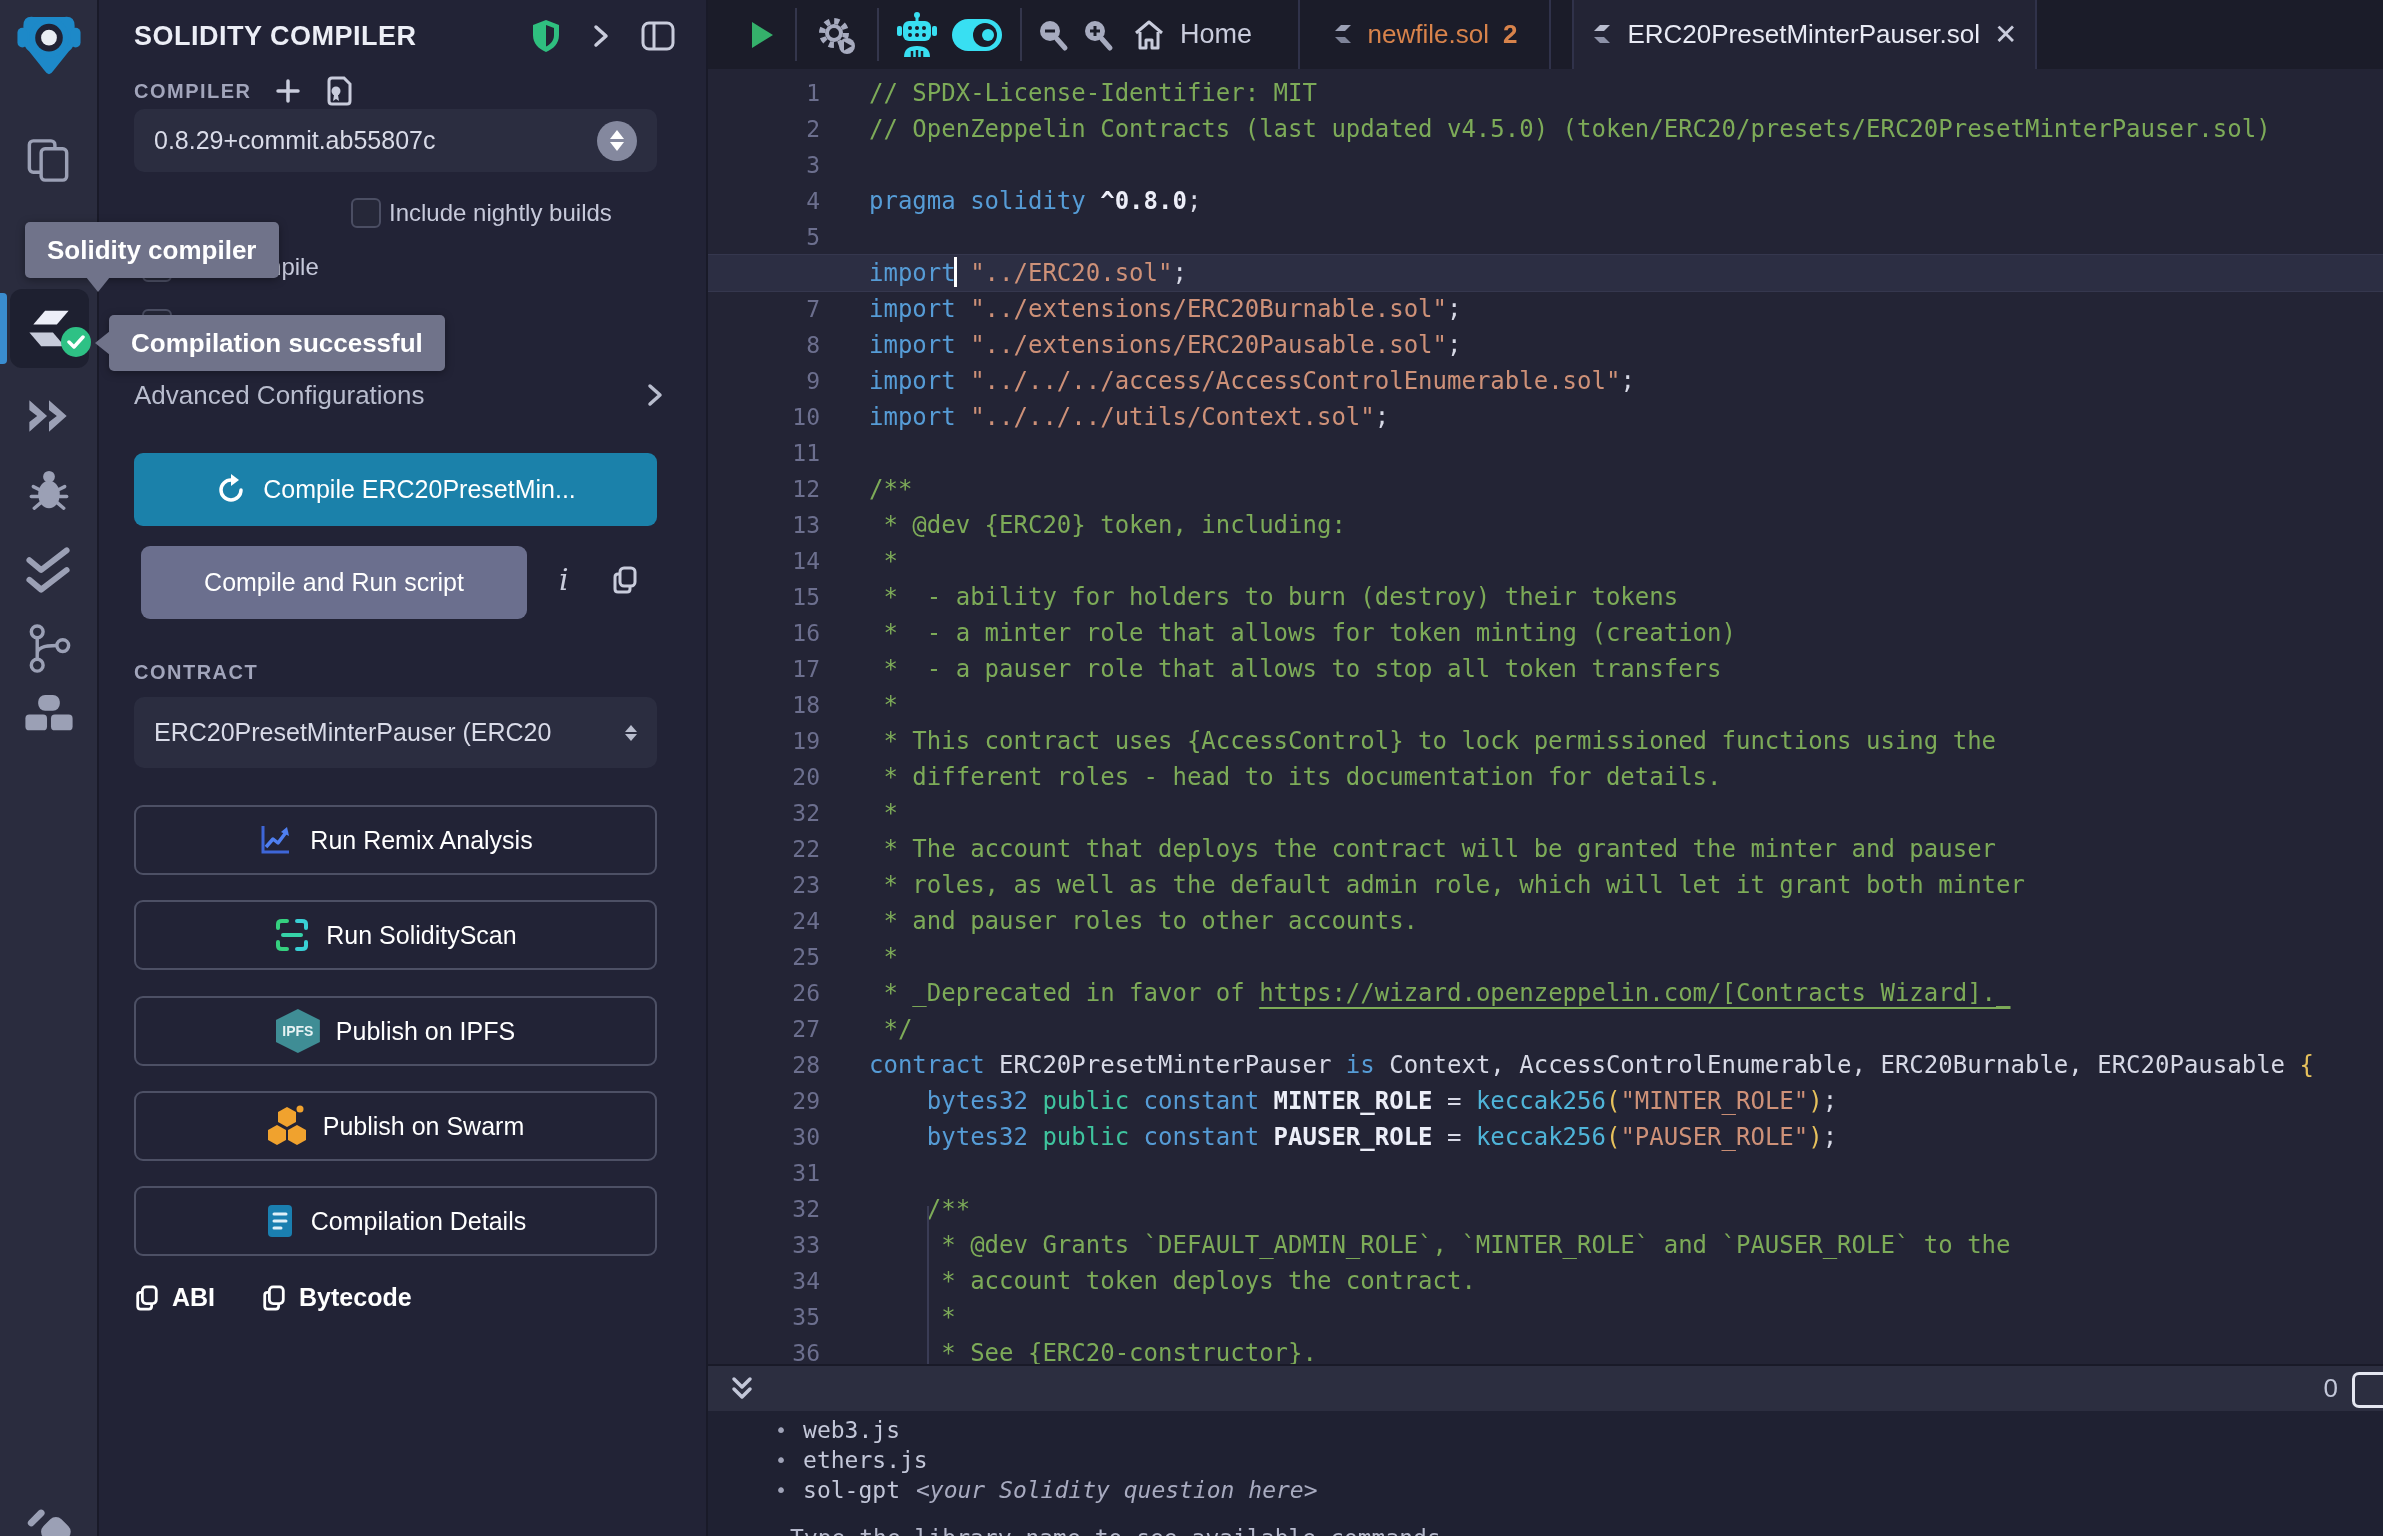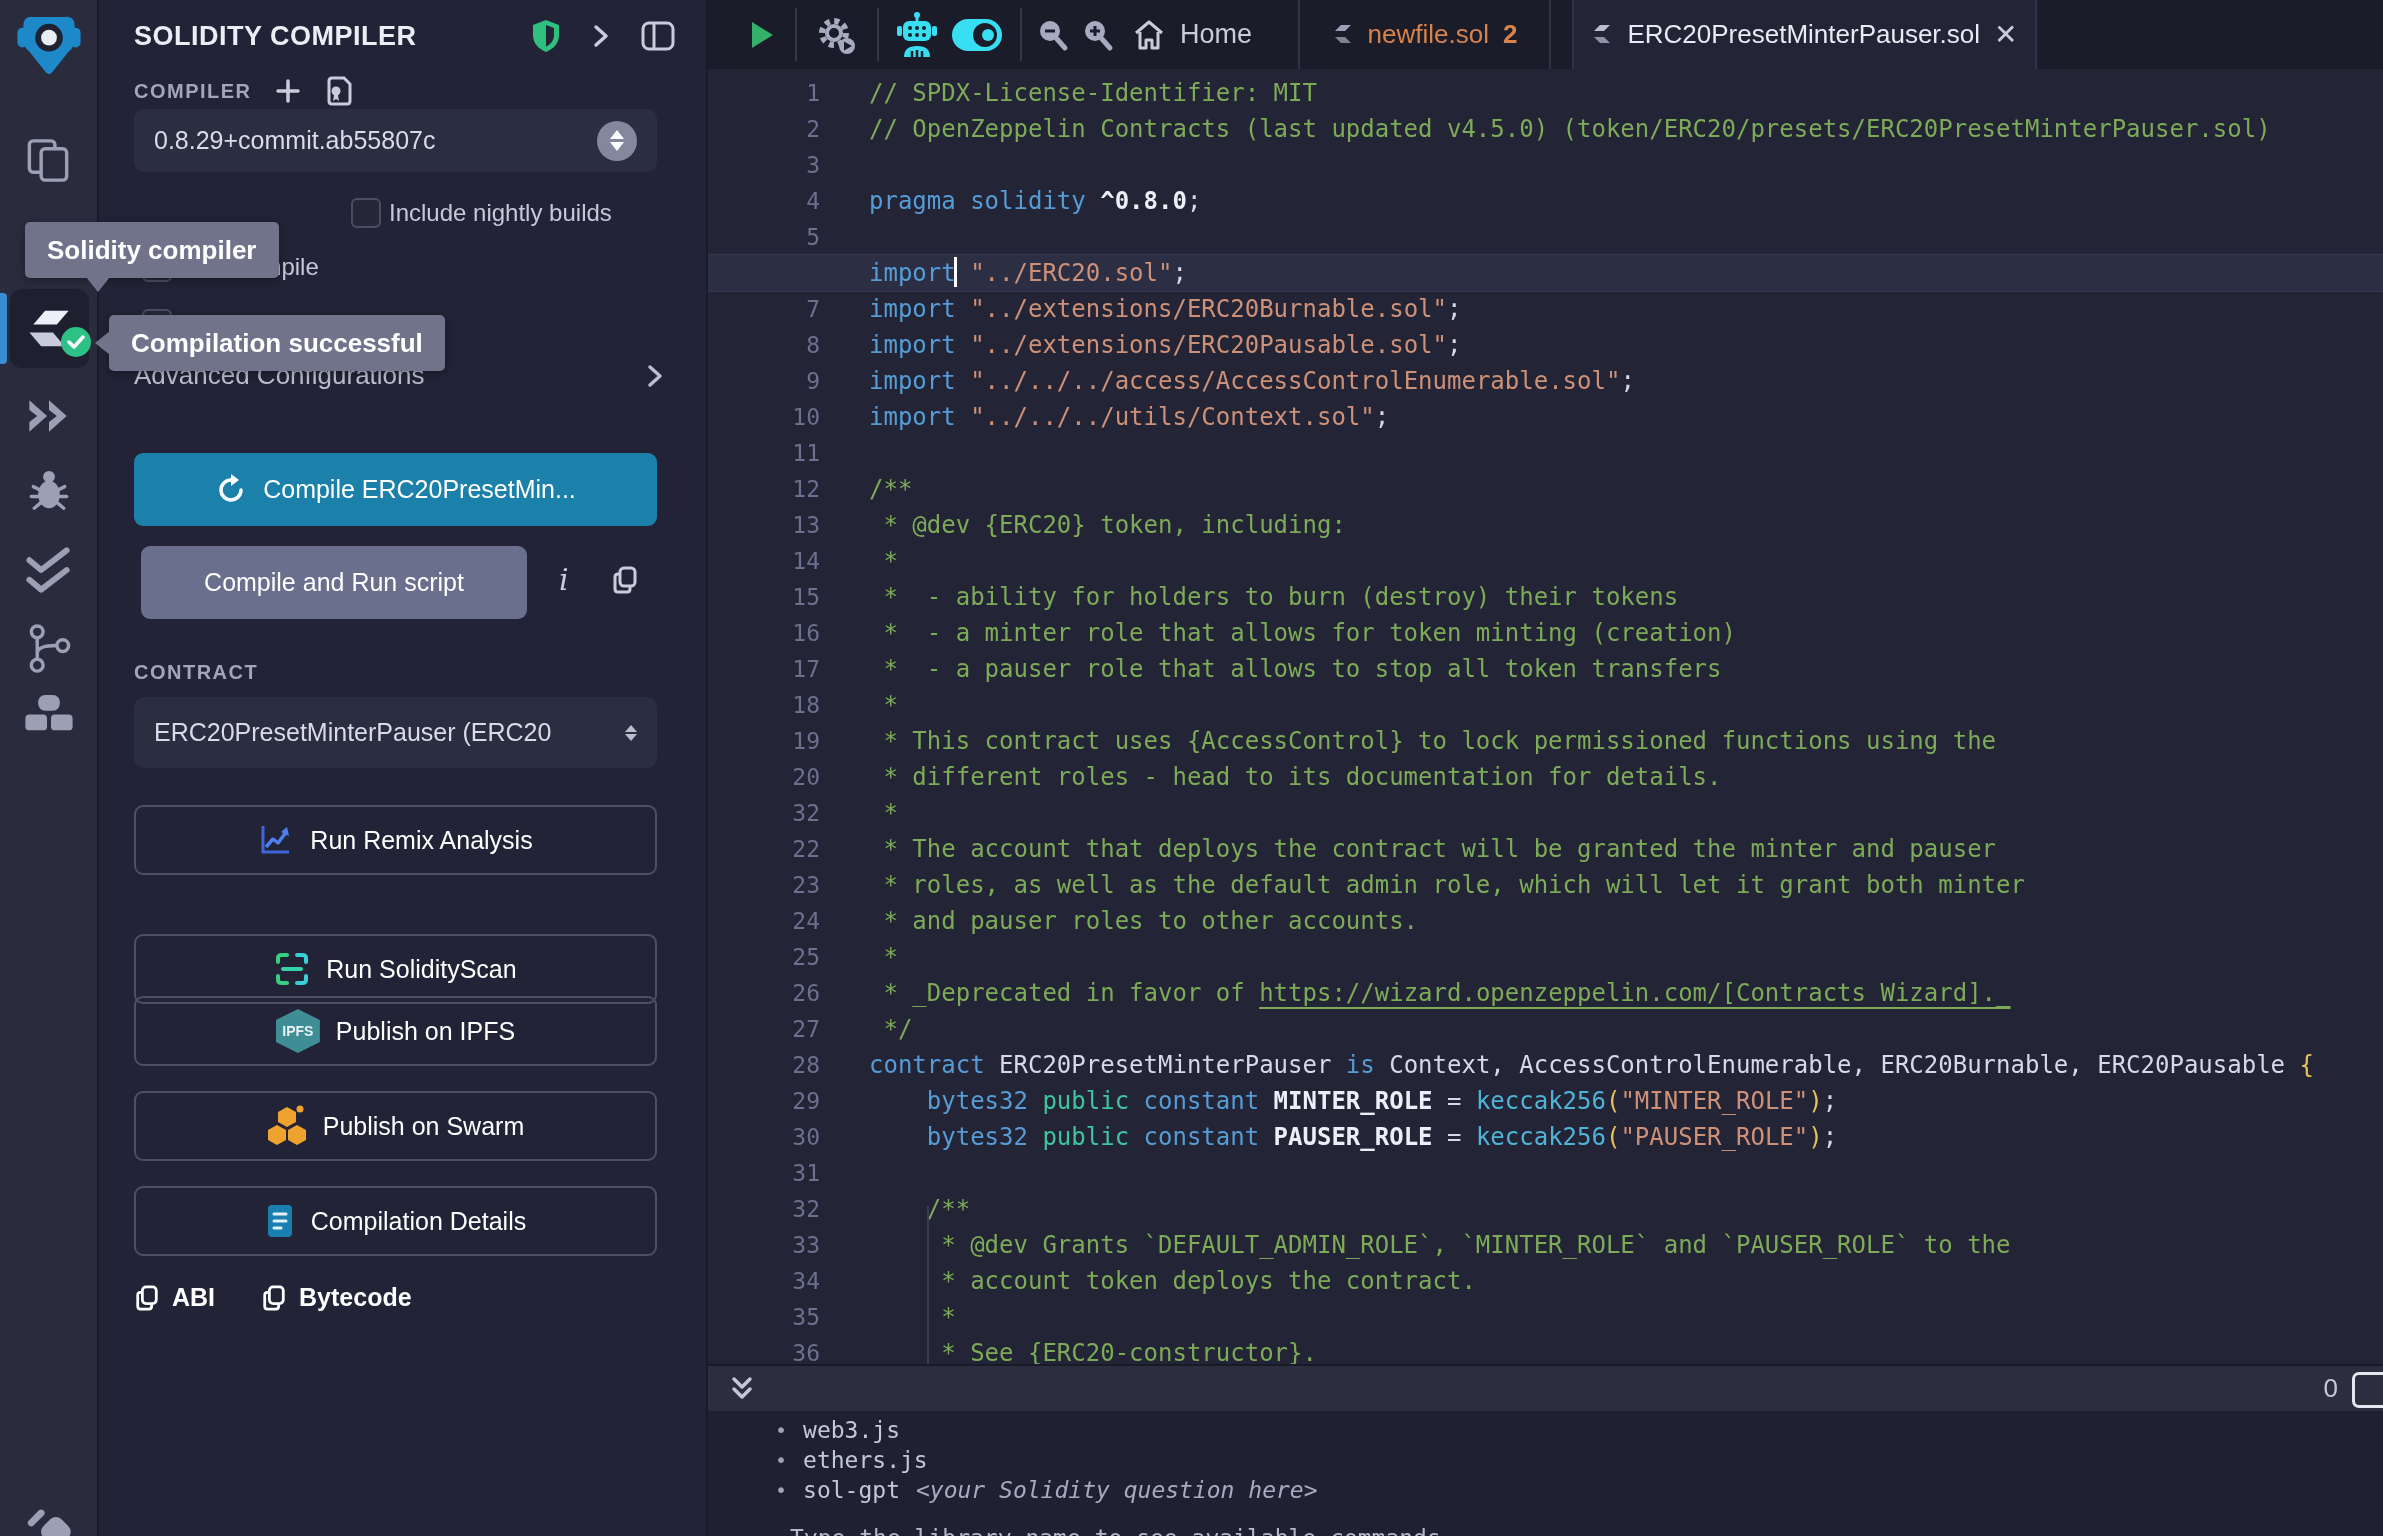--- a/index.html
+++ b/index.html
@@ -37,34 +37,34 @@
   #version-select{top:109px;width:523px;height:63px}
   #version-spinner{margin-left:auto;width:40px;height:40px;border-radius:50%;background:#84889e;
     display:flex;flex-direction:column;align-items:center;justify-content:center;gap:3px}
   .tri-up{width:0;height:0;border-left:7px solid transparent;border-right:7px solid transparent;border-bottom:9px solid #fff}
   .tri-dn{width:0;height:0;border-left:7px solid transparent;border-right:7px solid transparent;border-top:9px solid #fff}
   .chk-row{position:absolute;display:flex;align-items:center;gap:8px;font-size:24px;color:#c6c9da}
   .chk{width:30px;height:30px;border-radius:6px;background:#262839;border:2px solid var(--chk-border)}
   #nightly-row{left:252px;top:198px}
   #autocompile-row{left:43px;top:252px}
   #hidewarn-row{left:43px;top:309px}
-  #advanced-row{position:absolute;left:35px;right:40px;top:360px;display:flex;align-items:flex-end;font-size:26px;color:#b9bdce}
+  #advanced-row{position:absolute;left:35px;right:40px;top:380px;display:flex;align-items:flex-start;font-size:26px;color:#b9bdce}
   #advanced-row .chev{margin-left:auto}
   .panel-btn{position:absolute;left:35px;width:523px;display:flex;align-items:center;justify-content:center;gap:16px;
     font-size:25px;color:#fff;border-radius:9px;cursor:pointer}
   #compile-btn{top:453px;height:73px;background:var(--blue)}
   #compile-run-btn{top:546px;left:42px;width:386px;height:73px;background:var(--slate)}
   #compile-run-aux{position:absolute;left:460px;top:562px;display:flex;align-items:center;gap:42px}
   #info-i{font-family:"DejaVu Serif",serif;font-style:italic;font-size:30px;color:#c9ccdc}
   #contract-label{position:absolute;left:35px;top:661px}
   #contract-select{top:697px;width:523px;height:71px}
   #contract-caret{margin-left:auto;display:flex;flex-direction:column;gap:2px}
   #contract-caret .t{border-left:6px solid transparent;border-right:6px solid transparent}
   .outline-btn{border:2px solid var(--btn-border);background:transparent;height:70px}
-  #btn-analysis{top:805px}#btn-scan{top:934px}#btn-ipfs{top:996px}#btn-swarm{top:1091px}#btn-details{top:1186px}
+  #btn-analysis{top:805px}#btn-scan{top:900px}#btn-ipfs{top:996px}#btn-swarm{top:1091px}#btn-details{top:1186px}
   #abi-row{position:absolute;top:1283px;left:35px;width:523px;display:flex;align-items:center;gap:46px}
   .copy-chip{display:flex;align-items:center;gap:12px;font-size:25px;font-weight:700;color:#fff;cursor:pointer}
   .ipfs-cube{width:44px;height:44px;background:#3f8d95;border-radius:8px;display:flex;align-items:center;justify-content:center;
     font-size:14px;font-weight:700;color:#e6f2f3;clip-path:polygon(50% 0,100% 25%,100% 75%,50% 100%,0 75%,0 25%)}
 
   
   .tooltip{position:absolute;background:var(--tooltip);color:#fff;font-size:26px;font-weight:600;
     display:flex;align-items:center;padding:0 22px;border-radius:5px;z-index:60;box-shadow:0 2px 8px rgba(0,0,0,.35)}
   #tooltip-compiler{left:25px;top:222px;height:56px}
   #tooltip-compiler::after{content:"";position:absolute;left:61px;bottom:-14px;

